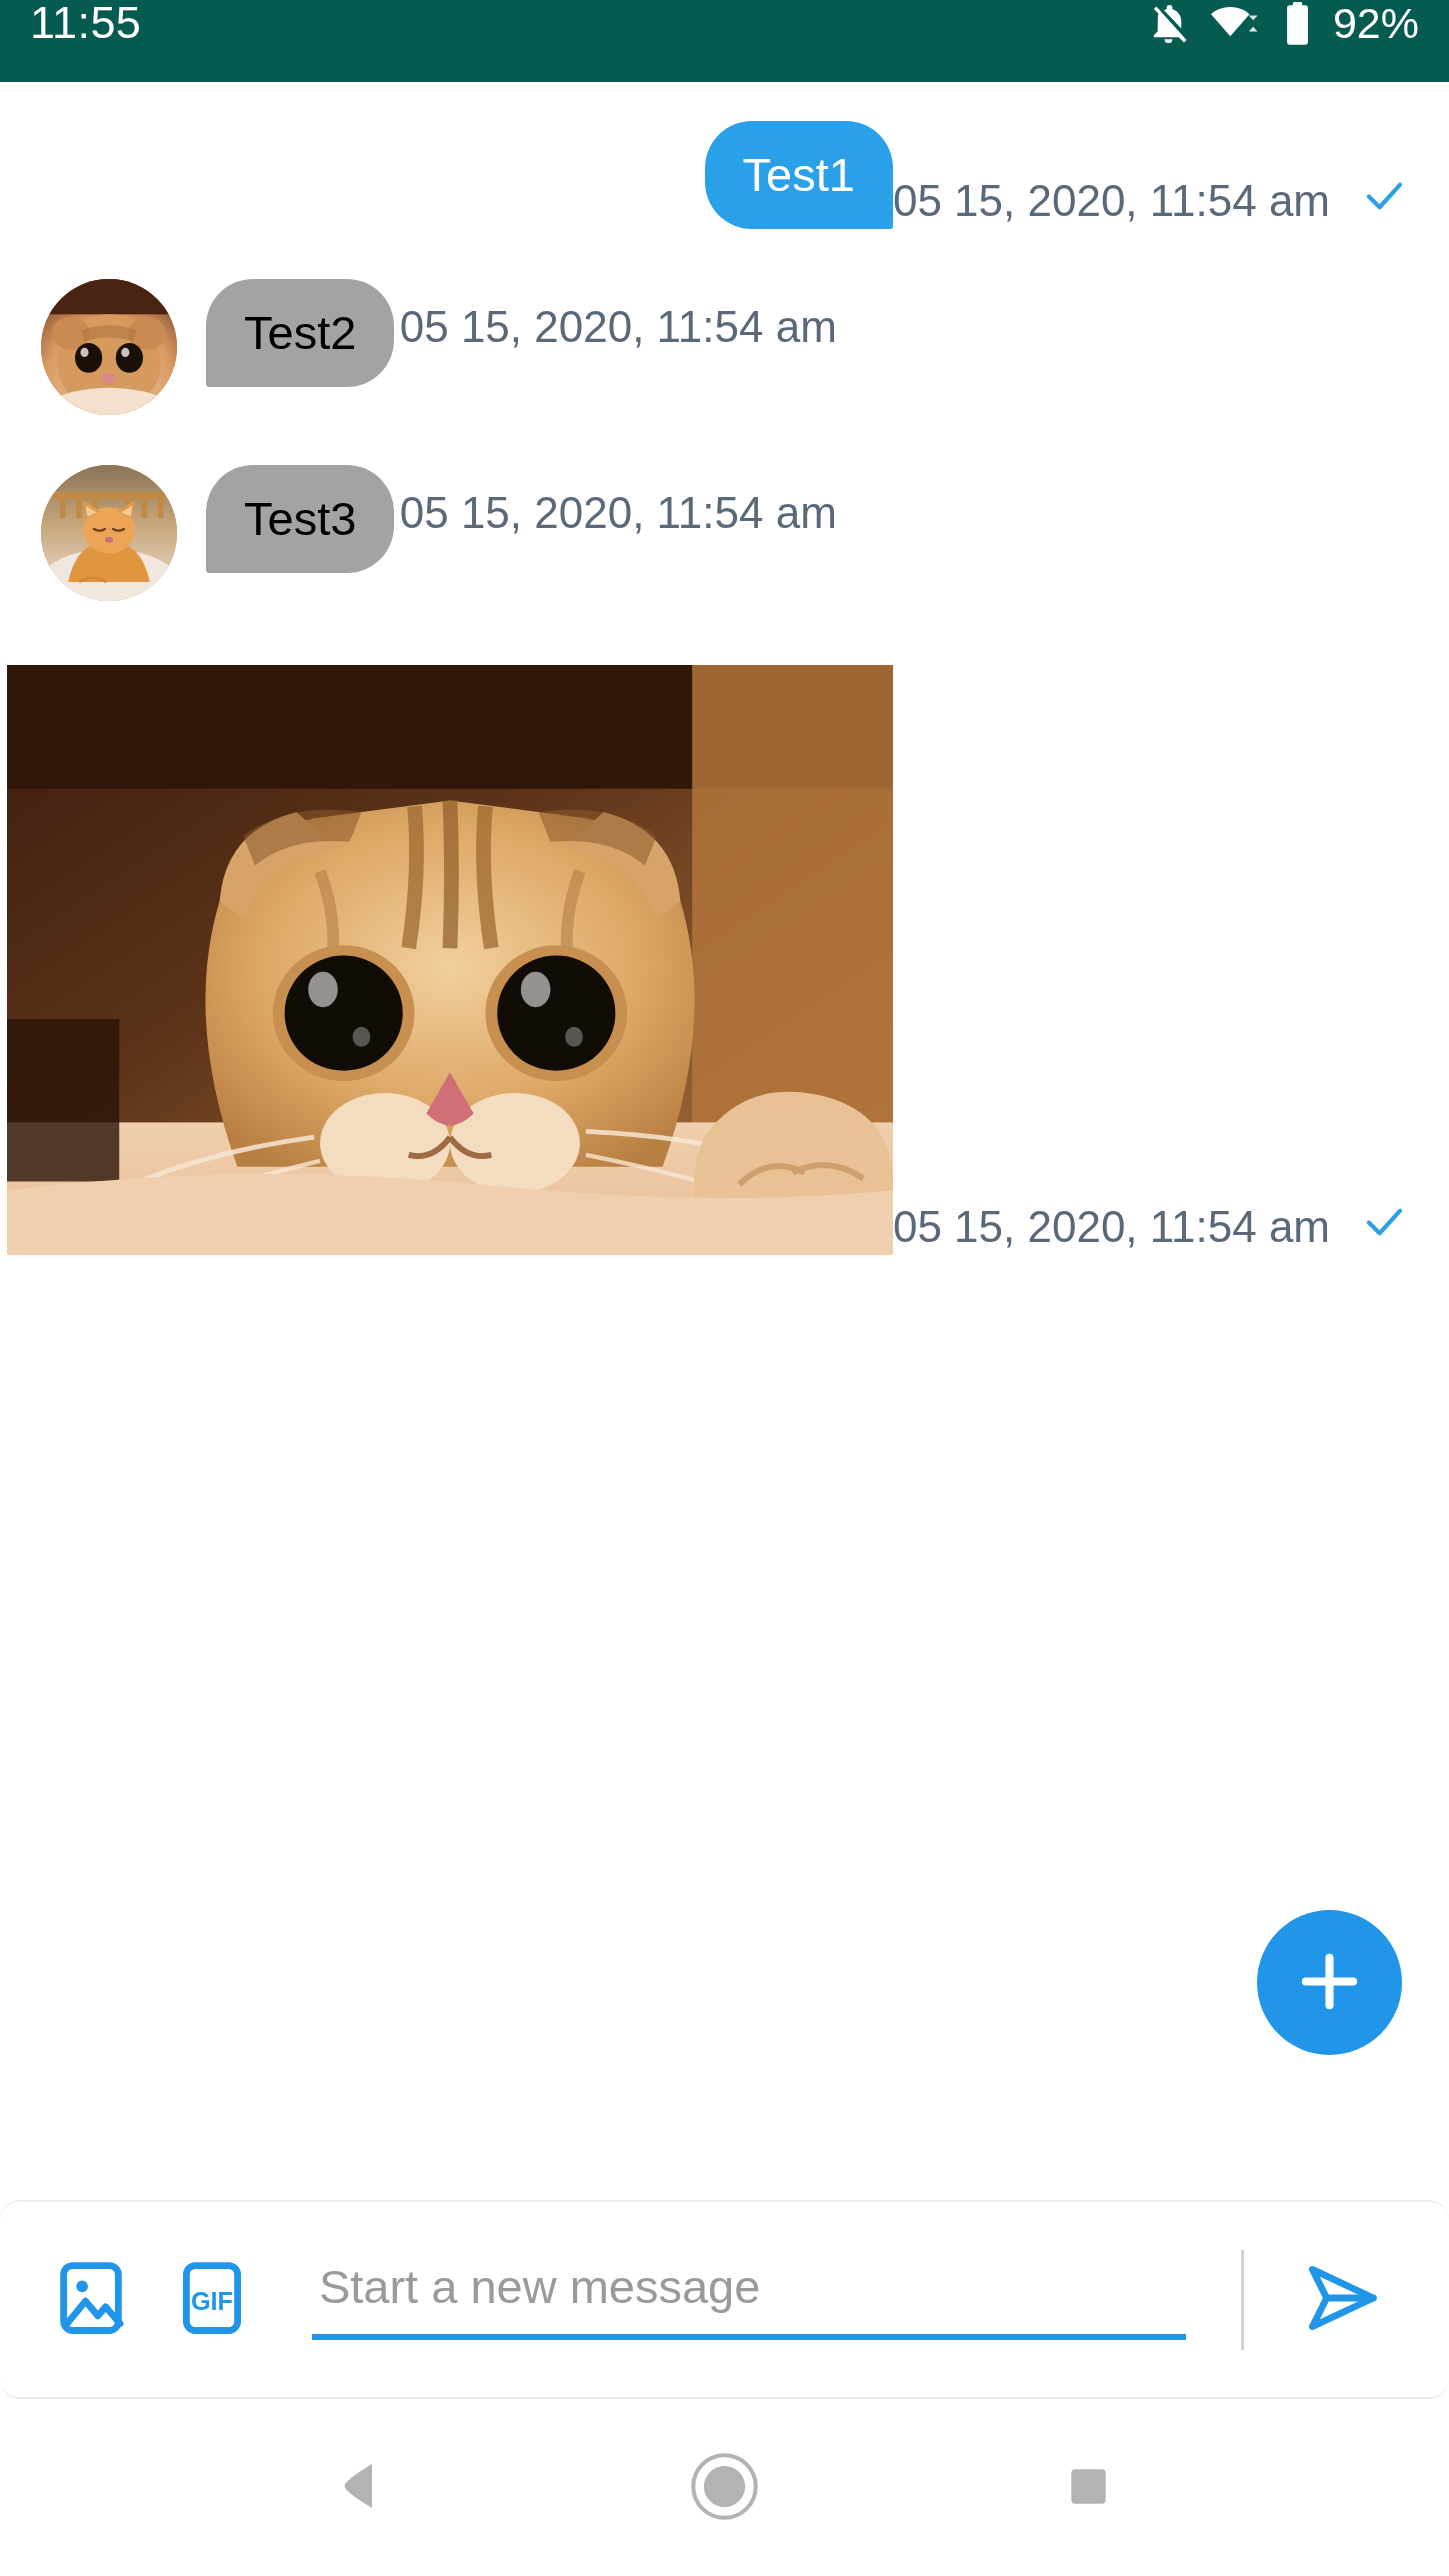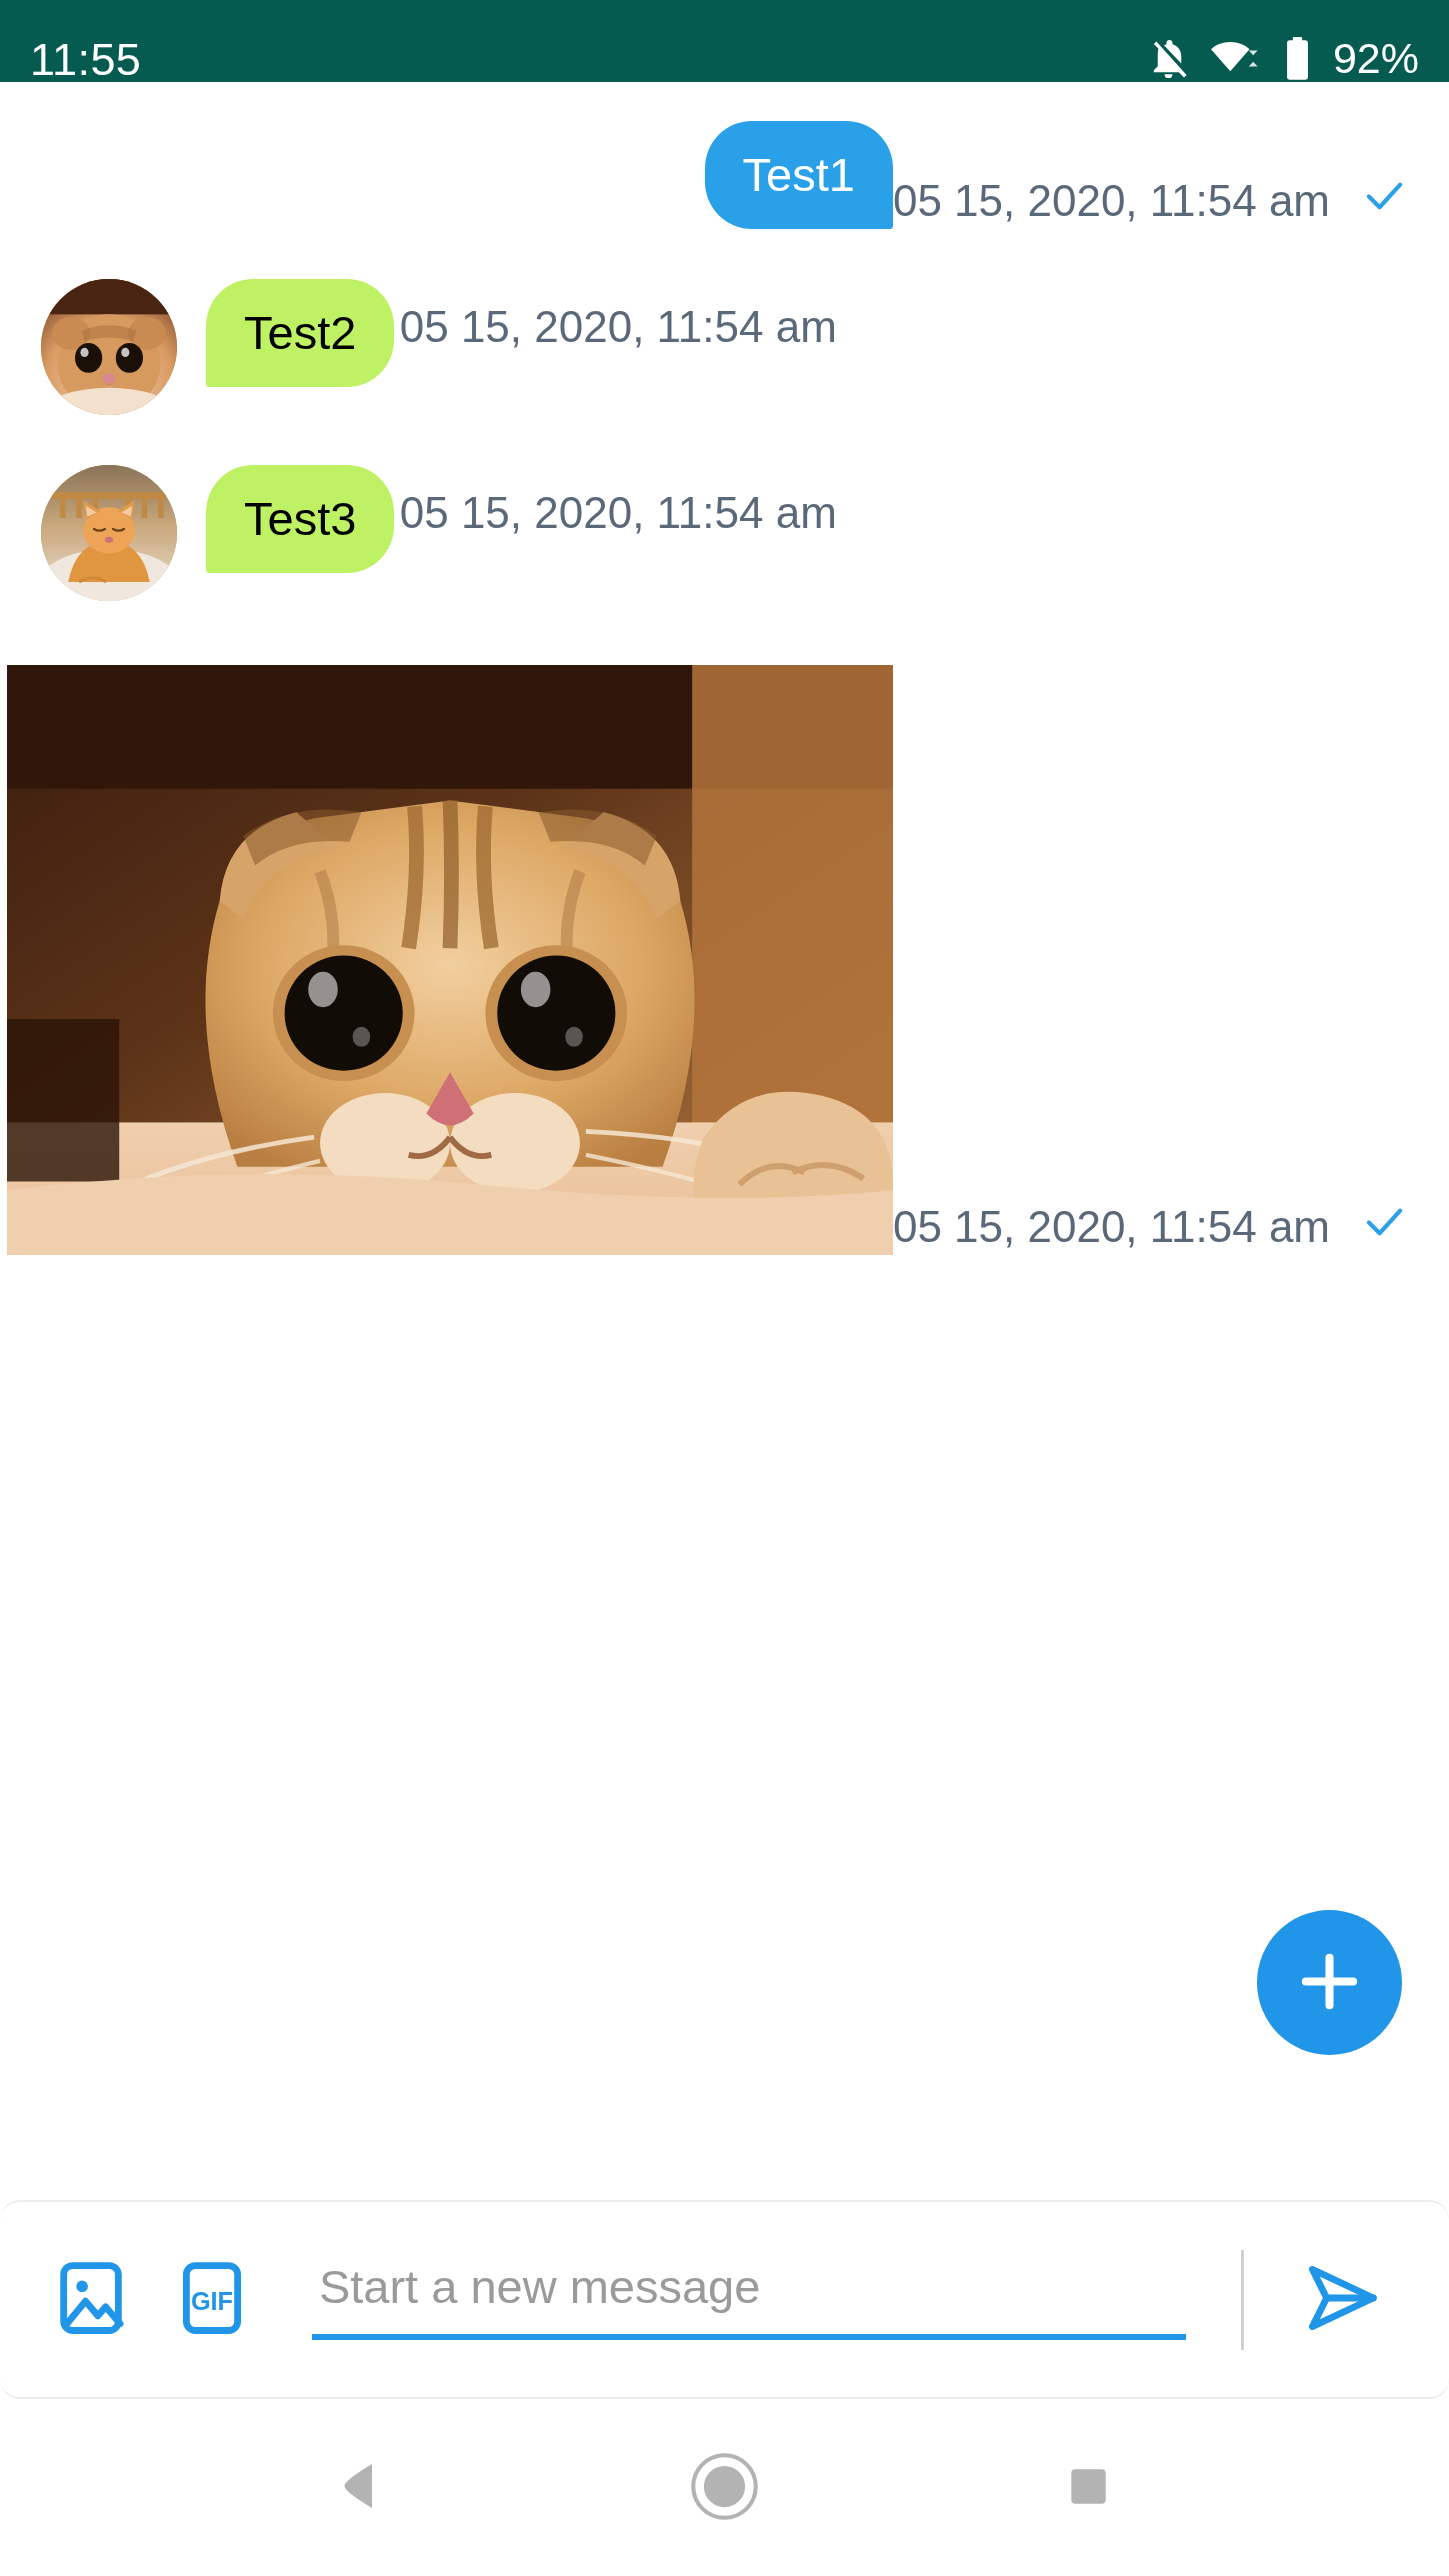--- a/index.html
+++ b/index.html
@@ -13,21 +13,21 @@
     position:relative;
     width:1449px; height:2576px;
     display:flex; flex-direction:column;
     background:#ffffff;
   }
 
   
   .status-bar {
     height:82px;
     background:#065B51;
-    display:flex; align-items:flex-end;
+    display:flex; align-items:flex-start;
     padding:0 30px 0 30px;
     flex:0 0 auto;
   }
   .status-clock {
     color:#ffffff;
     font-size:45px;
     font-weight:400;
     letter-spacing:0.4px;
     line-height:1;
   }
@@ -102,21 +102,21 @@
     padding:27px 38px;
     max-width:894px;
     word-wrap:break-word;
   }
   .bubble.out {
     background:#2AA0E8;
     color:#ffffff;
     border-radius:47px 47px 3.6px 47px;
   }
   .bubble.in {
-    background:#bef264;
+    background:#a3a3a3;
     color:#000000;
     border-radius:47px 47px 47px 3.6px;
   }
 
   .meta {
     display:flex; align-items:center; gap:31px;
     margin-top:23px;
     font-size:44px;
     color:#59697A;
     white-space:nowrap;

